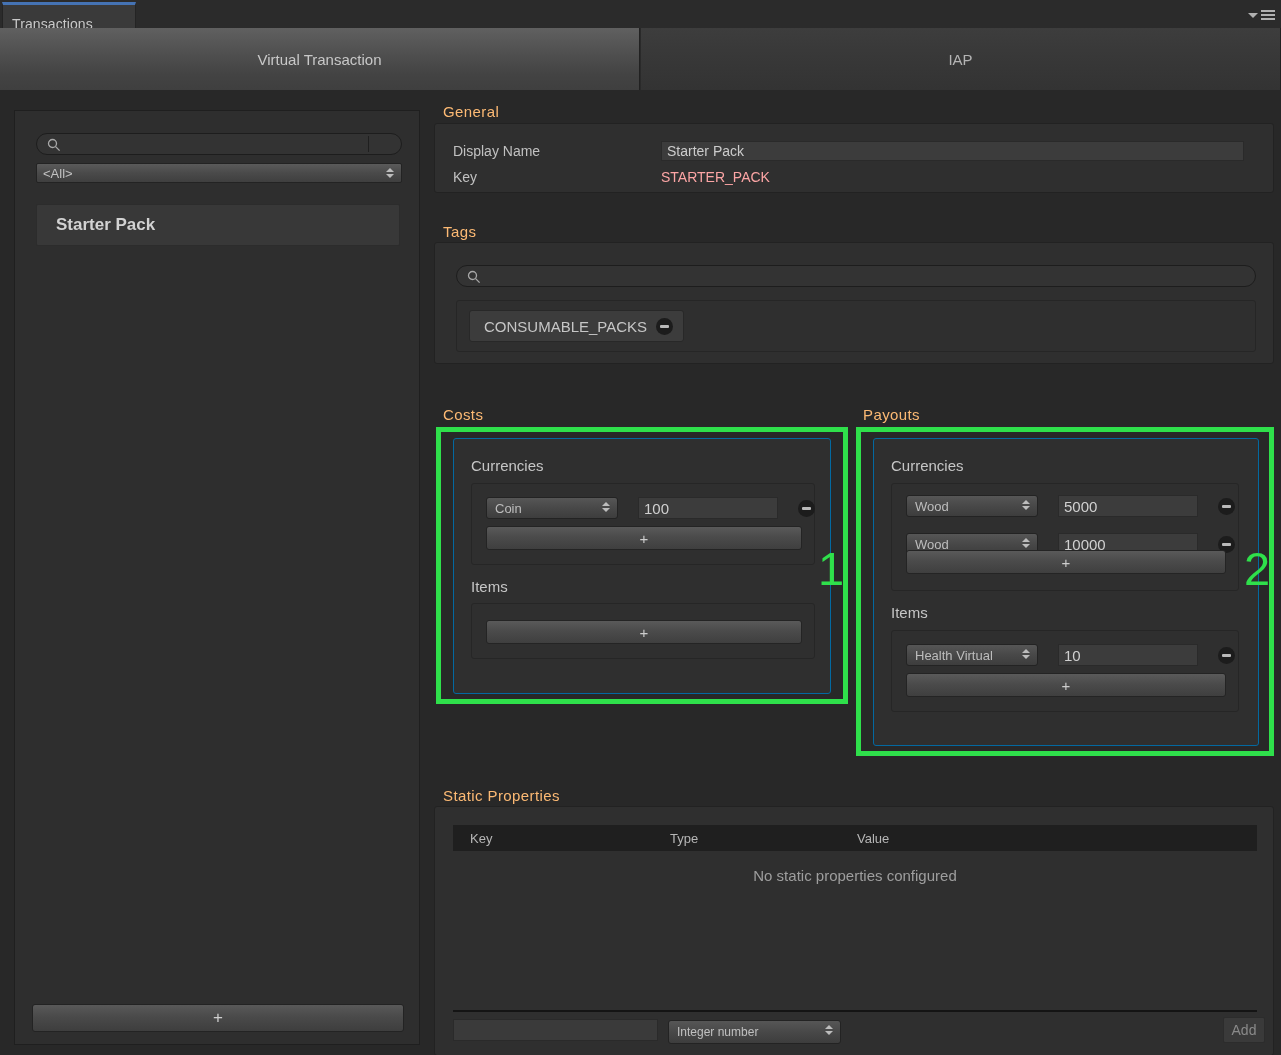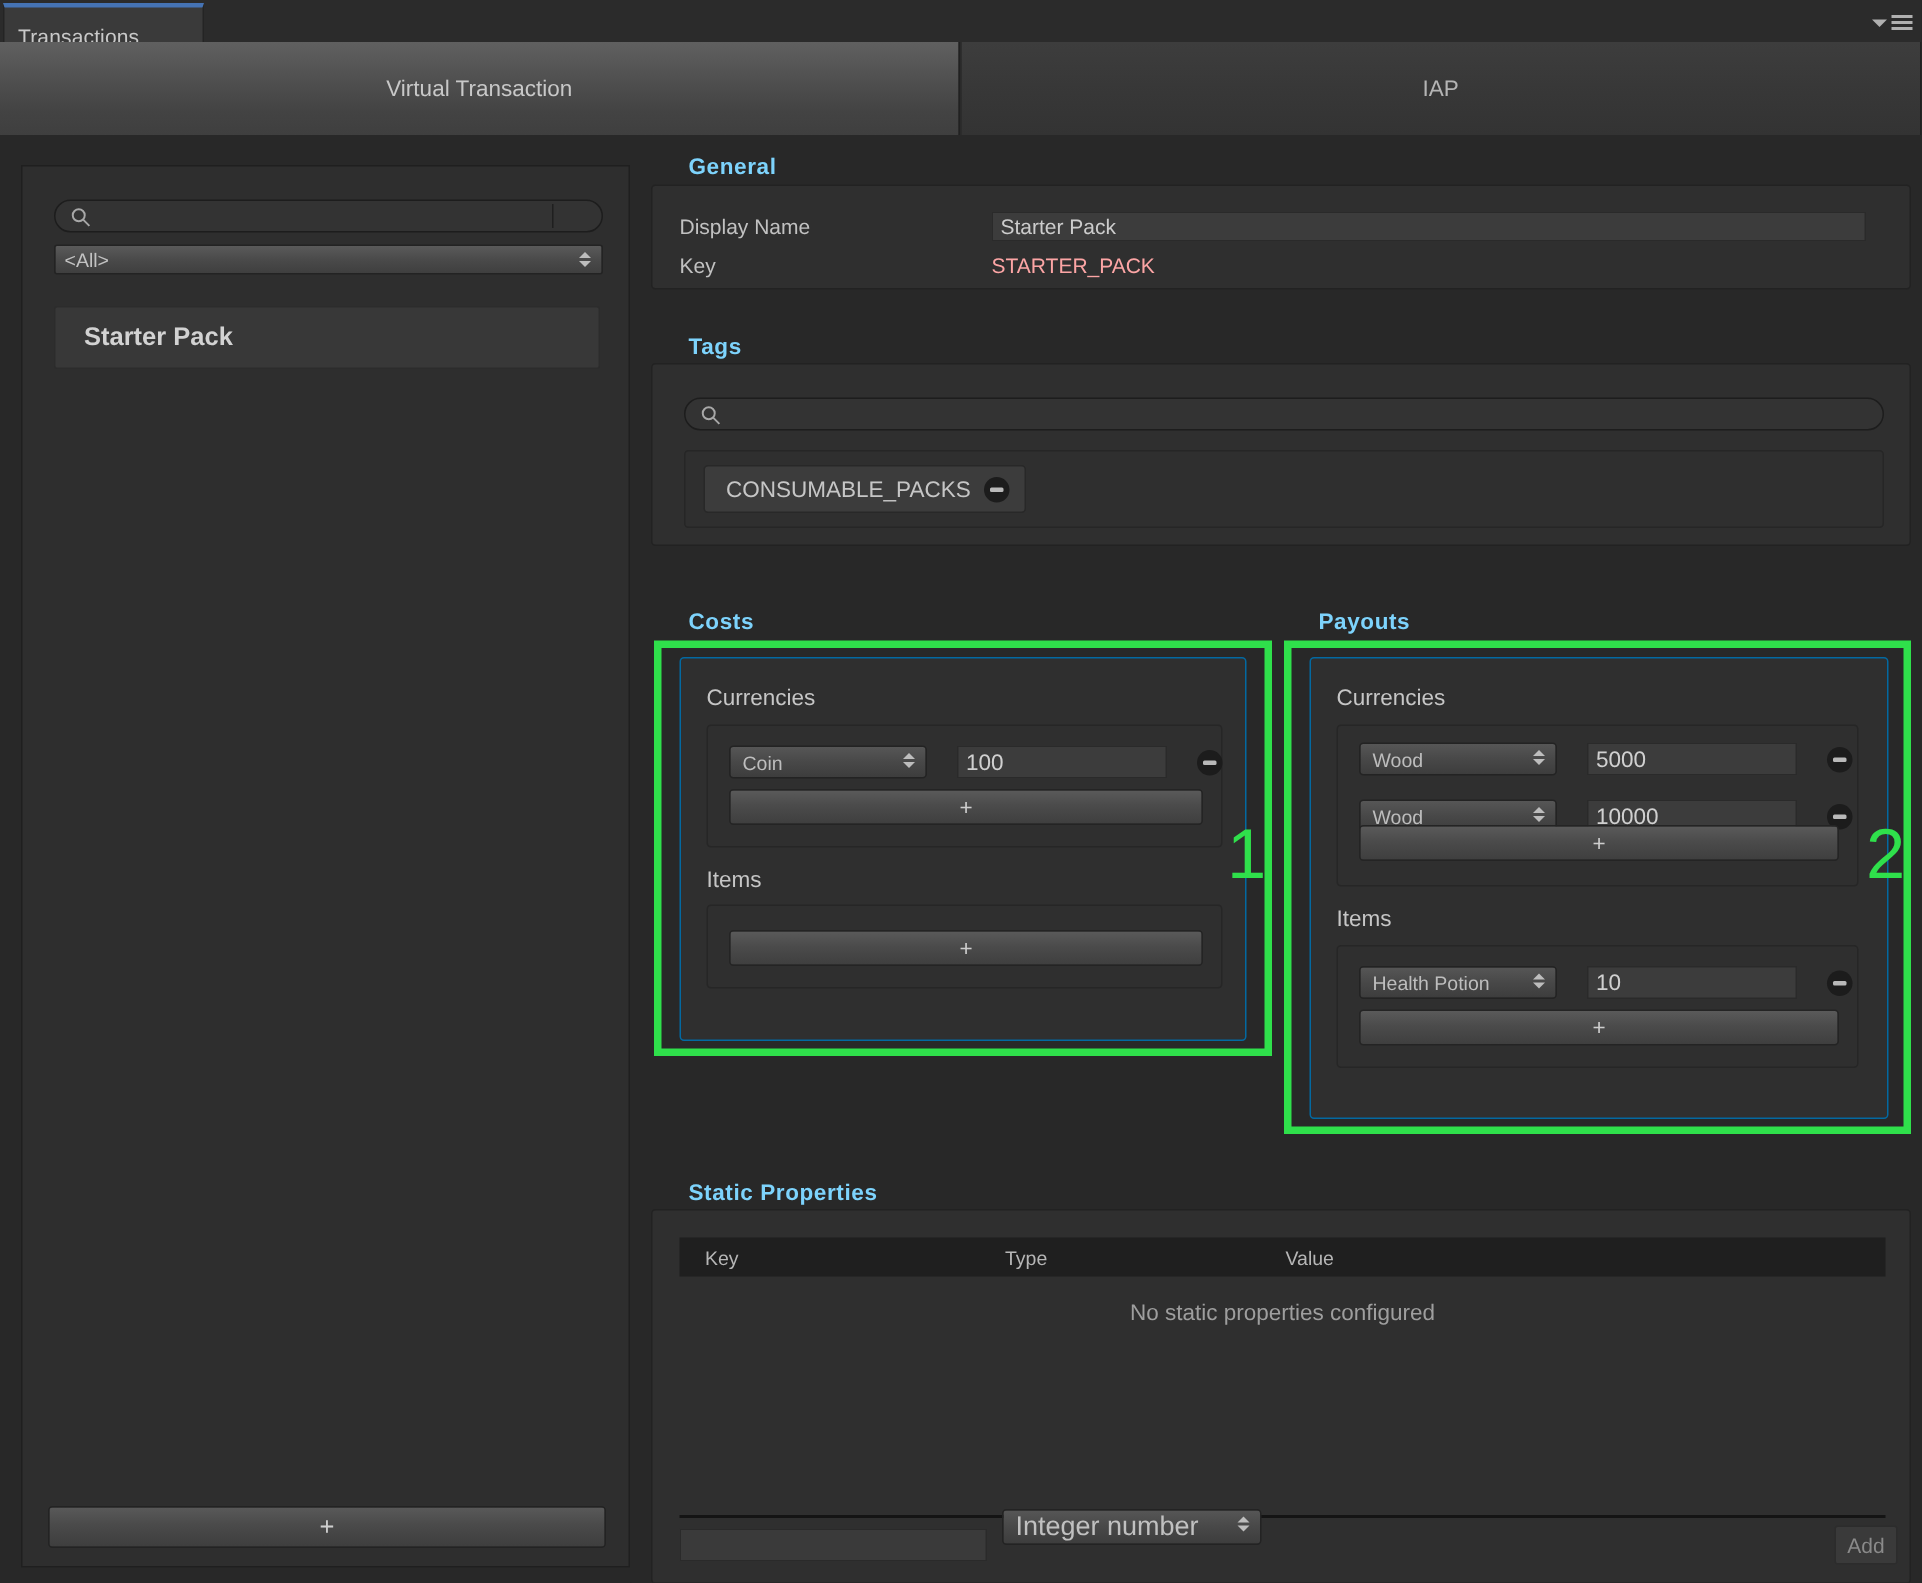--- a/index.html
+++ b/index.html
@@ -106,21 +106,21 @@
   .addbtn-bottom{
     position:absolute;left:17px;bottom:12px;width:372px;height:28px;
     background:linear-gradient(to bottom,#595959 0%,#4a4a4a 45%,#3e3e3e 100%);
     border:1px solid #232323;border-radius:3px;box-sizing:border-box;
     display:flex;align-items:center;justify-content:center;
     color:#cfcfcf;font-size:17px;
   }
 
   
   .right{position:absolute;left:434px;top:0;width:840px;height:965px;}
-  .sec-title{font-size:15px;font-weight:bold;color:#7dd3fc;letter-spacing:.4px;margin-left:16px;}
+  .sec-title{font-size:15px;font-weight:normal;color:#fdba74;letter-spacing:.4px;}
   .box{
     background:#2f2f2f;border:1px solid #222222;border-radius:3px;box-sizing:border-box;
   }
 
   
   .general-title{position:absolute;left:9px;top:13px;}
   .general-box{position:absolute;left:0;top:33px;width:840px;height:70px;}
   .row{display:flex;align-items:center;height:26px;}
   .lbl{width:226px;padding-left:18px;font-size:14px;color:#c1c1c1;box-sizing:border-box;}
   .textinput{
@@ -213,24 +213,24 @@
     position:absolute;left:18px;top:60px;width:804px;text-align:center;
     font-size:15px;color:#9e9e9e;
   }
   .sp-rule{position:absolute;left:18px;top:203px;width:804px;height:2px;background:#141414;}
   .sp-key{
     position:absolute;left:18px;top:212px;width:205px;height:22px;box-sizing:border-box;
     background:#3a3a3a;border:1px solid #2a2a2a;outline:none;color:#c8c8c8;font-size:13px;padding-left:5px;
     font-family:"Liberation Sans", sans-serif;
   }
   .sp-type{
-    position:absolute;left:233px;top:199px;width:173px;height:24px;box-sizing:border-box;
+    position:absolute;left:233px;top:213px;width:173px;height:24px;box-sizing:border-box;
     background:linear-gradient(to bottom,#565656 0%,#484848 50%,#3d3d3d 100%);
     border:1px solid #232323;border-radius:3px;
-    display:flex;padding-left:8px;font-size:18px;color:#c0c0c0;
+    display:flex;align-items:center;padding-left:8px;font-size:12px;color:#c0c0c0;
   }
   .sp-add{
     position:absolute;right:8px;top:210px;width:42px;height:26px;box-sizing:border-box;
     background:#3a3a3a;border:1px solid #2c2c2c;border-radius:2px;
     display:flex;align-items:center;justify-content:center;
     font-size:14px;color:#8a8a8a;
   }
 </style>
 </head>
 <body>
@@ -394,21 +394,21 @@
           </div>
           <div class="plusbtn" style="position:absolute;left:14px;top:66px;width:320px;">
             <span>+</span>
           </div>
         </div>
 
         <div class="grp-title" style="position:absolute;left:17px;top:165px;">Items</div>
         <div class="grp-box" style="position:absolute;left:17px;top:191px;width:348px;height:82px;">
           <div class="entry" style="position:absolute;left:14px;top:12px;">
             <div class="dd">
-              <span>Health Potion</span>
+              <span>Health Virtual</span>
               <span class="stepper">
                   <span class="up"></span>
                   <span class="dn"></span>
                 </span>
             </div>
             <input class="numfield" value="10" style="">
             <span class="minus">
                 <i></i>
               </span>
           </div>

